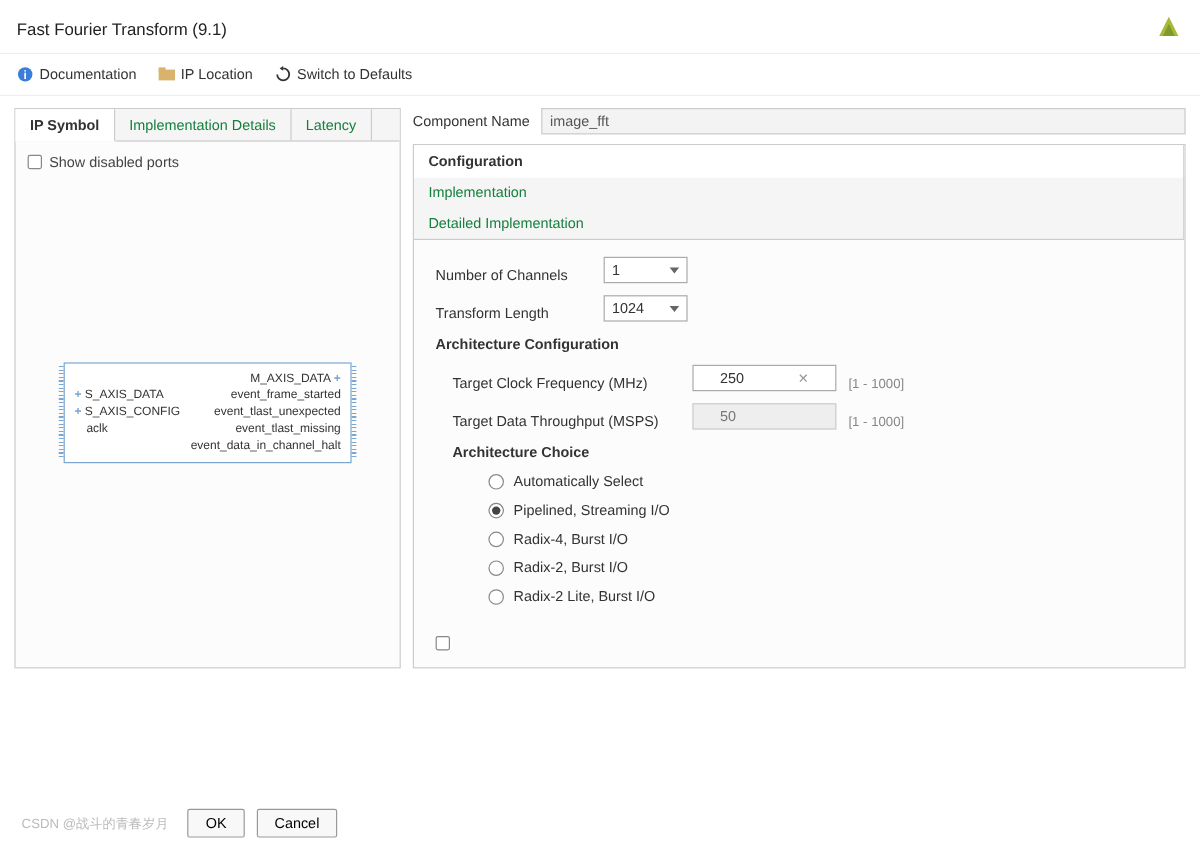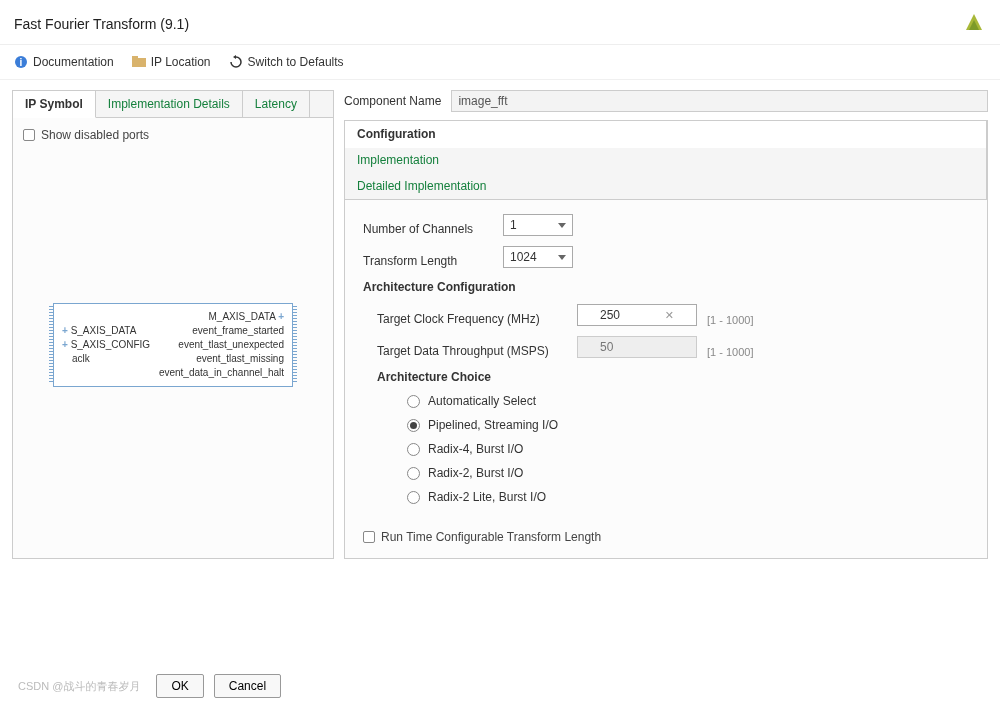--- a/index.html
+++ b/index.html
@@ -201,21 +201,20 @@
               </div>
               <div class="radio-row">
                 <span class="radio"></span>
                 <span>Radix-2 Lite, Burst I/O</span>
               </div>
             </div>
         </div>
 
         <div class="checkbox-row" style="margin-top:26px">
           <span class="checkbox"></span>
-          <span>Run Time Configurable Transform Length</span>
         </div>
       </div>
     </div>
   </div>
 </div>
 
 <div class="footer">
   <div style="display:flex;align-items:center;gap:16px">
     <span class="footer-watermark">CSDN @战斗的青春岁月</span>
     <div class="btns">

